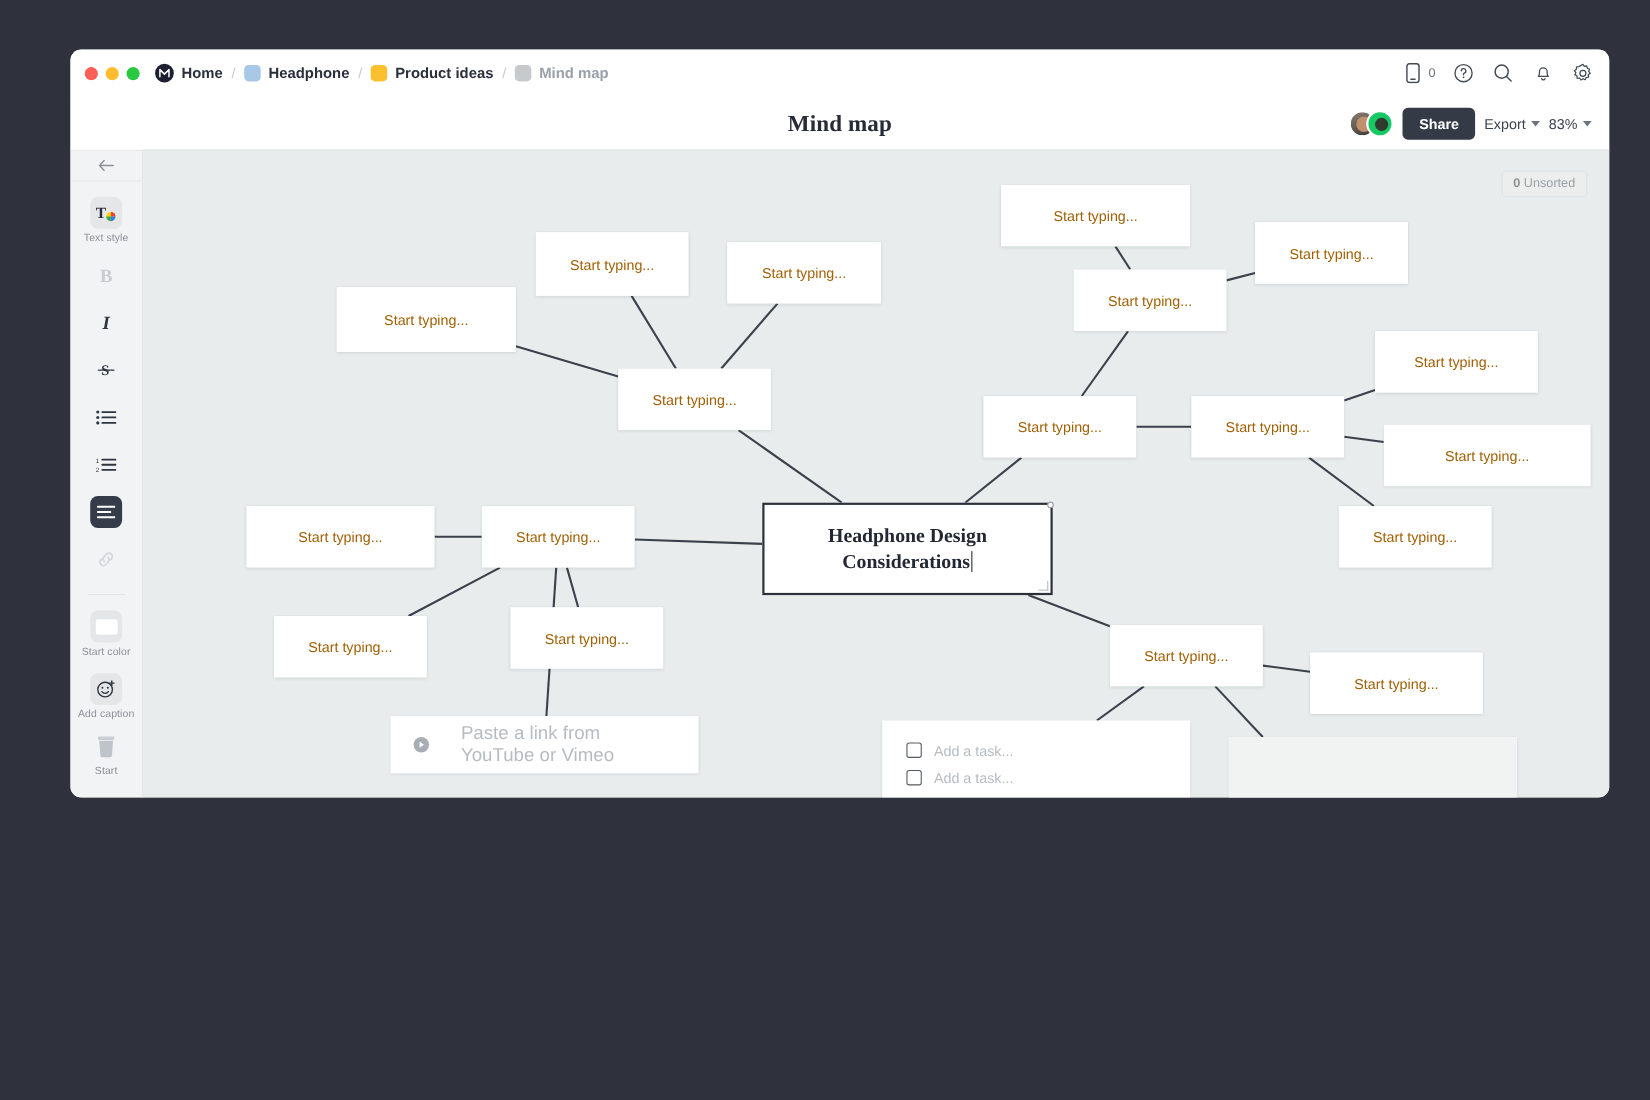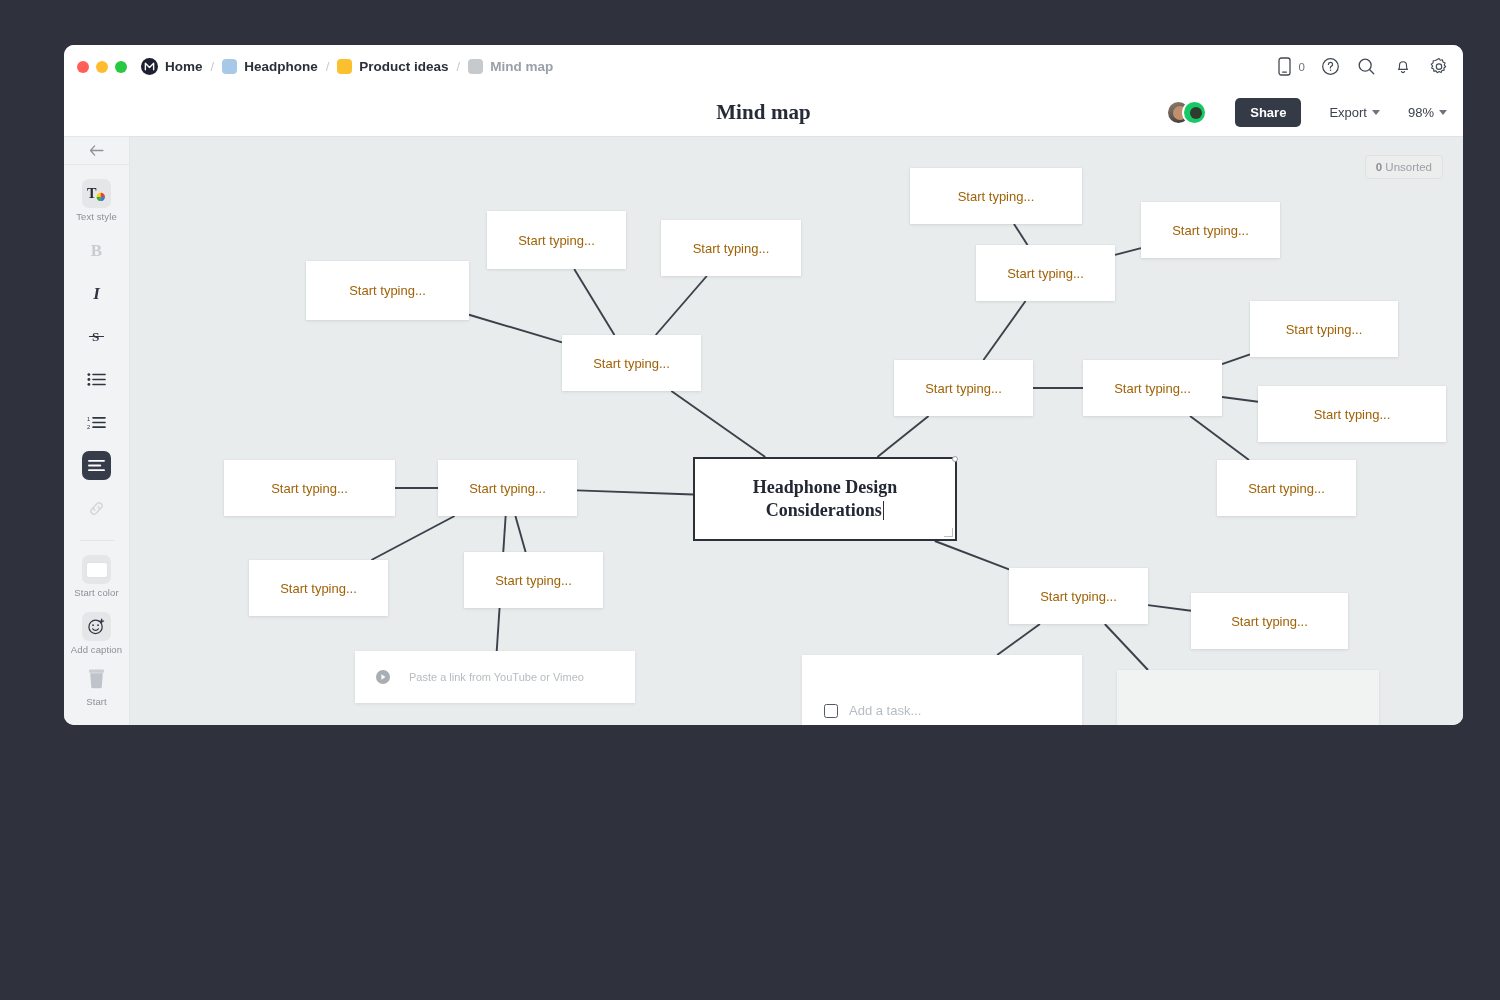--- a/index.html
+++ b/index.html
@@ -52,21 +52,21 @@
   .headerbar {
     height: 48px; flex: 0 0 48px;
     background: #fff; position: relative;
     display: flex; align-items: center; padding: 0 16px;
   }
   .doc-title {
     position: absolute; left: 0; right: 0; text-align: center;
     font-family: "Liberation Serif", serif;
     font-weight: bold; font-size: 21px; color: #262b37; letter-spacing: .1px;
   }
-  .hdr-right { margin-left: auto; display: flex; align-items: center; gap: 28px; z-index: 2; }
+  .hdr-right { margin-left: auto; display: flex; align-items: center; gap: 8px; z-index: 2; }
   .avatars { display: flex; align-items: center; }
   .av {
     width: 25px; height: 25px; border-radius: 50%;
     border: 2px solid #fff; background: #b9c2cc;
     overflow: hidden; position: relative;
   }
   .av + .av { margin-left: -9px; }
   .av1 { background: linear-gradient(160deg,#8d7f72 0%,#5d554e 60%,#3c3631 100%); }
   .av1::after { content:""; position:absolute; left:5px; top:4px; width:14px; height:14px; border-radius:50%; background:#c08f6e; }
   .av2 { background: #17c964; }
@@ -141,30 +141,30 @@
     cursor: nwse-resize;
   }
   .root-dot {
     position: absolute; right: -3px; top: -3px; width: 6px; height: 6px;
     border-radius: 50%; background: #fff; border: 1px solid #9aa1aa;
   }
 
   
   .card-video {
     position: absolute; background: #fff; box-shadow: 0 1px 3px rgba(40,50,60,.10);
-    display: flex; align-items: center; padding: 0 20px; gap: 18px;
-    font-size: 11px; color: #b6bcc1; cursor: text;
+    display: flex; align-items: center; padding: 0 20px; gap: 28px;
+    font-size: 17px; color: #b6bcc1; cursor: text;
   }
   .play-ic { width: 16px; height: 16px; flex: 0 0 16px; color: #9ba2a8; }
 
   .card-task {
     position: absolute; background: #fff; box-shadow: 0 1px 3px rgba(40,50,60,.10);
     padding: 20px 22px; display: flex; flex-direction: column; gap: 10px; cursor: text;
   }
-  .task-row { display: flex; align-items: flex-end; gap: 11px; margin-top: 28px; }
+  .task-row { display: flex; align-items: flex-start; gap: 11px; }
   .task-cb { width: 14px; height: 14px; border: 1.6px solid #545a63; border-radius: 2.5px; flex: 0 0 14px; cursor: pointer; }
   .task-lbl { font-size: 13px; color: #b6bcc1; }
 
   .card-image {
     position: absolute; background: #fff; box-shadow: 0 1px 3px rgba(40,50,60,.10);
     display: flex; flex-direction: column; overflow: hidden;
   }
   .img-drop { flex: 1; background: #f1f3f3; display: flex; align-items: center; justify-content: center; cursor: pointer; }
   .img-cap { height: 45px; flex: 0 0 45px; display: flex; align-items: center; padding: 0 20px; font-size: 12.5px; color: #b6bcc1; cursor: text; }
 
@@ -257,21 +257,21 @@
       <div class="avatars">
         <span class="av av1"></span>
         <span class="av av2"></span>
       </div>
       <button class="share-btn">Share</button>
       <span class="drop">
         <span>Export</span>
         <span class="caret"></span>
       </span>
       <span class="drop">
-        <span>98%</span>
+        <span>83%</span>
         <span class="caret"></span>
       </span>
     </div>
   </div>
 
   <div class="body">
 
     <div class="sidebar">
       <div class="sb-back">
         <svg width="15" height="11" viewBox="0 0 16 12">

